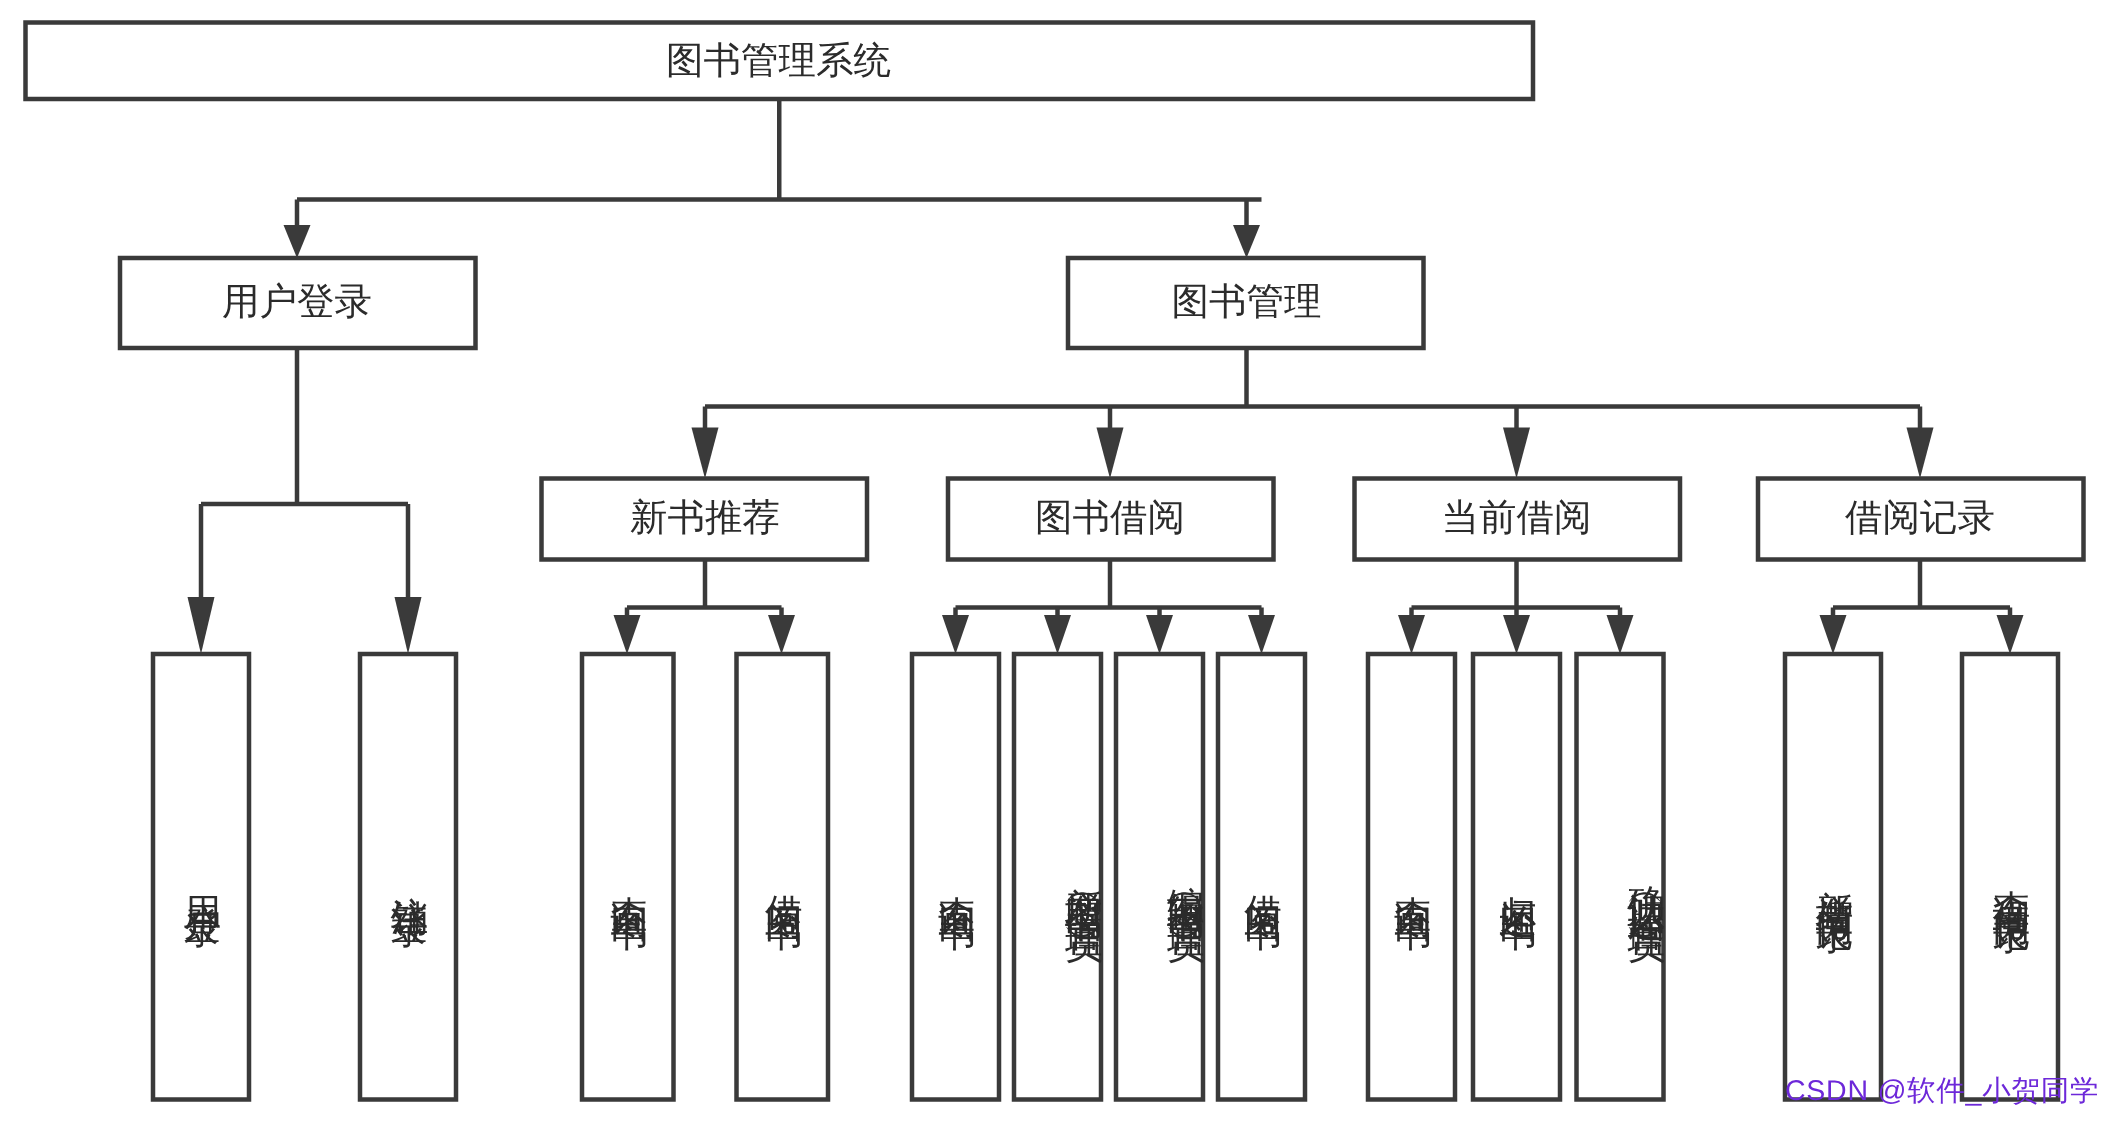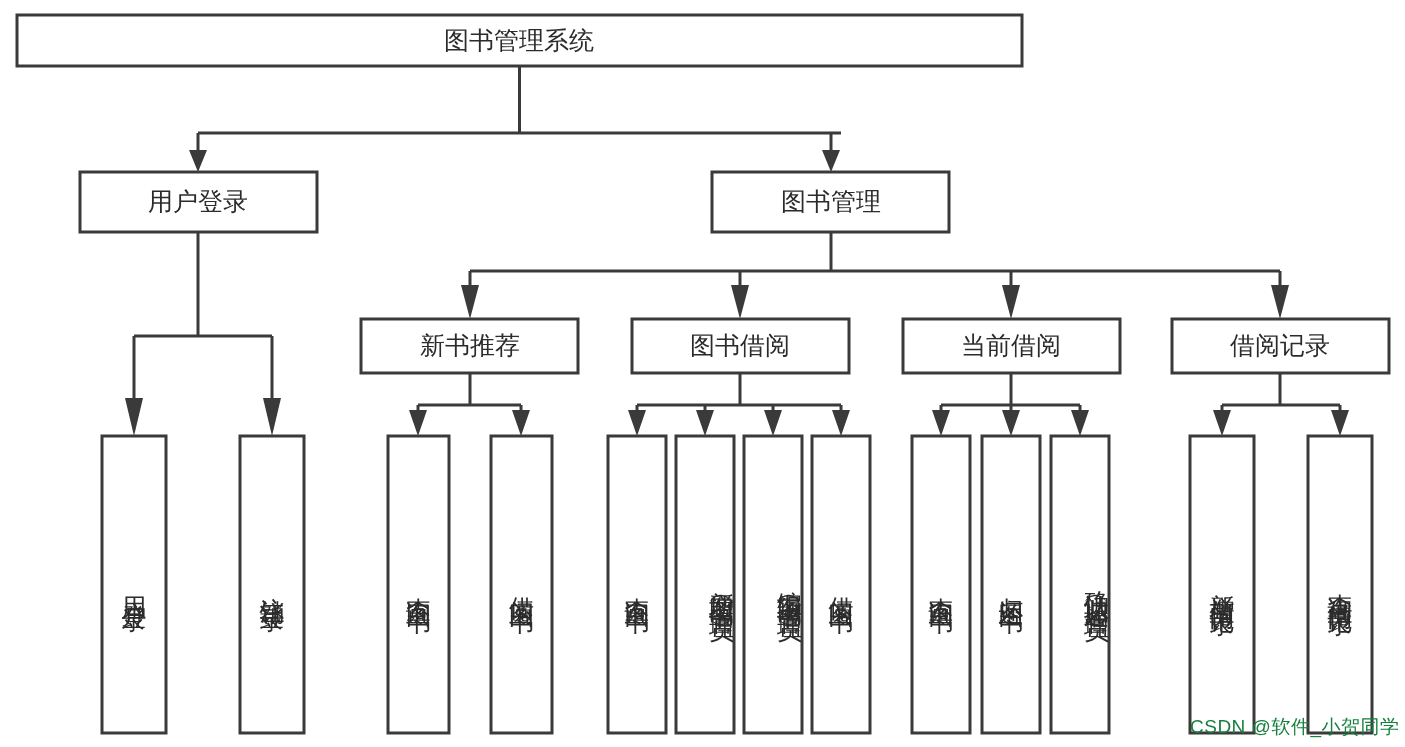--- a/index.html
+++ b/index.html
@@ -67,21 +67,21 @@
     align-items: center;
     justify-content: center;
     pointer-events: none;
   }
   .watermark {
     position: absolute;
     left: 1190px;
     top: 714px;
     font-family: "Liberation Sans", "DejaVu Sans", sans-serif;
     font-size: 19px;
-    color: #15803d;
+    color: #6d28d9;
     white-space: nowrap;
     letter-spacing: 0.5px;
   }
 </style>
 </head>
 <body>
 
 <div id="diagram-root">
 
   <svg class="flow" viewBox="0 0 1405 747" xmlns="http://www.w3.org/2000/svg">

